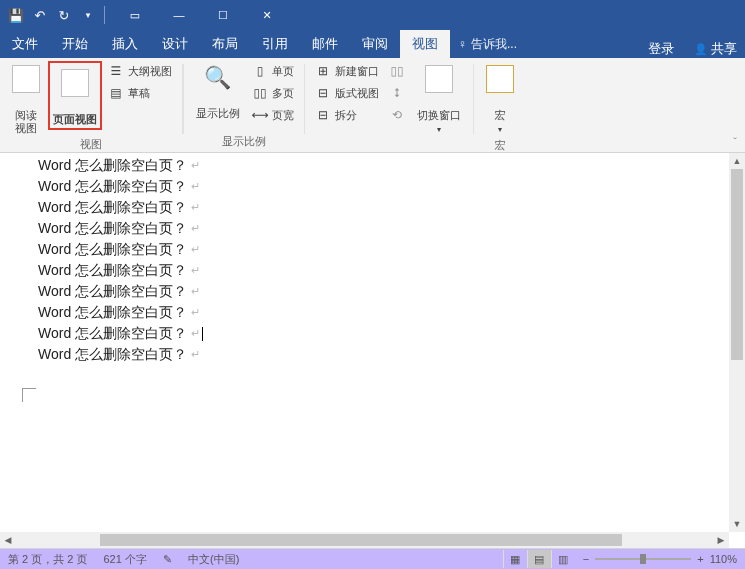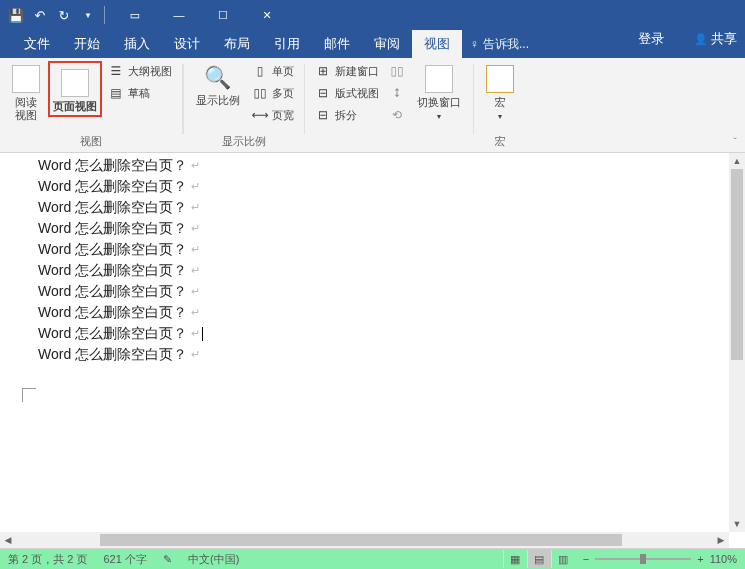--- a/index.html
+++ b/index.html
@@ -6,38 +6,38 @@
 body { width: 745px; height: 569px; background: #fff; overflow: hidden; position: relative; }
 
 .titlebar { height: 30px; background: #2b579a; display: flex; align-items: center; color: #fff; font-size: 12px; }
 .qat { display: flex; align-items: center; gap: 4px; padding: 0 6px; }
 .qat .ico { width: 20px; height: 20px; display: flex; align-items: center; justify-content: center; font-size: 13px; opacity: .95; }
 .qat .sep { width: 1px; height: 18px; background: rgba(255,255,255,.4); margin: 0 2px; }
 .title { flex: 1; text-align: center; }
 .winbtns { display: flex; }
 .winbtns .b { width: 44px; height: 30px; display: flex; align-items: center; justify-content: center; font-size: 11px; }
 
-.tabs { height: 28px; background: #2b579a; display: flex; align-items: stretch; color: #fff; font-size: 13px; padding-left: 12px; }
+.tabs { height: 28px; background: #2b579a; display: flex; align-items: stretch; color: #fff; font-size: 13px; }
 .tab { padding: 0 12px; display: flex; align-items: center; cursor: pointer; }
 .tab.active { background: #f3f3f3; color: #2b579a; }
 .tellme { display: flex; align-items: center; gap: 4px; padding: 0 8px; font-size: 12px; opacity: .9; }
 .tabs .spacer { flex: 1; }
-.tabs .right { display: flex; align-items: flex-start; gap: 10px; }
+.tabs .right { display: flex; align-items: flex-end; gap: 0; }
 .share { display: flex; align-items: center; gap: 3px; padding: 0 8px; }
 
 .ribbon { height: 95px; background: #f3f3f3; border-bottom: 1px solid #d4d4d4; display: flex; align-items: stretch; }
 .group { display: flex; flex-direction: column; justify-content: space-between; padding: 3px 6px 0; position: relative; }
 .group-body { flex: 1; display: flex; align-items: flex-start; gap: 2px; }
 .group-label { font-size: 11px; color: #666; text-align: center; padding: 2px 0 3px; position: relative; }
 .gsep { width: 1px; background: #e1e1e1; margin: 6px 0 18px; }
 
 .bigbtn { width: 40px; display: flex; flex-direction: column; align-items: center; padding-top: 4px; cursor: pointer; }
 .bigbtn.wider { width: 56px; }
 .bigbtn .bicon { width: 28px; height: 28px; background: #fff; border: 1px solid #bfbfbf; position: relative; }
-.bigbtn .bl { font-size: 11px; color: #444; text-align: center; line-height: 13px; margin-top: 3px; }
+.bigbtn .bl { font-size: 11px; color: #444; text-align: center; line-height: 13px; margin-top: 16px; }
 .highlight { border: 2px solid #e03b2f; padding: 2px; font-weight: bold; }
 
 .col { display: flex; flex-direction: column; gap: 2px; }
 .smallbtn { display: flex; align-items: center; gap: 4px; font-size: 11px; color: #444; padding: 2px 4px; cursor: pointer; white-space: nowrap; }
 .smallbtn .si { width: 16px; height: 16px; display: flex; align-items: center; justify-content: center; font-size: 12px; }
 .chk { width: 13px; height: 13px; border: 1px solid #888; background: #fff; display: inline-block; }
 
 .doc { position: absolute; top: 153px; left: 0; right: 16px; bottom: 37px; background: #fff; overflow: hidden; }
 .page { padding: 2px 0 0 38px; font-size: 14px; color: #222; line-height: 21px; text-align: center; }
 .line { display: flex; align-items: center; }
@@ -48,21 +48,21 @@
 .vscroll { position: absolute; top: 153px; right: 0; bottom: 37px; width: 16px; background: #f0f0f0; }
 .vscroll .arr { height: 16px; display: flex; align-items: center; justify-content: center; font-size: 9px; color: #666; }
 .vscroll .track { position: absolute; top: 16px; bottom: 16px; left: 0; right: 0; }
 .vscroll .thumb { position: absolute; top: 0; left: 2px; right: 2px; height: 55%; background: #c7c7c7; }
 
 .hscroll { position: absolute; left: 0; right: 16px; bottom: 21px; height: 16px; background: #f0f0f0; display: flex; }
 .hscroll .arr { width: 16px; display: flex; align-items: center; justify-content: center; font-size: 9px; color: #666; }
 .hscroll .track { flex: 1; position: relative; }
 .hscroll .thumb { position: absolute; left: 12%; width: 75%; top: 2px; bottom: 2px; background: #c7c7c7; }
 
-.status { position: absolute; left: 0; right: 0; bottom: 0; height: 21px; background: #86efac; border-top: 1px solid #d4d4d4; display: flex; align-items: center; font-size: 11px; color: #555; }
+.status { position: absolute; left: 0; right: 0; bottom: 0; height: 21px; background: #c4b5fd; border-top: 1px solid #d4d4d4; display: flex; align-items: center; font-size: 11px; color: #555; }
 .status .seg { padding: 0 8px; display: flex; align-items: center; gap: 4px; }
 .status .spacer { flex: 1; }
 .viewbtn { width: 24px; height: 18px; display: flex; align-items: center; justify-content: center; border-left: 1px solid #ddd; }
 .viewbtn.active { background: #c8c8c8; }
 .zoom { display: flex; align-items: center; gap: 6px; padding: 0 8px; }
 .zoom .slider { width: 96px; height: 2px; background: #aaa; position: relative; }
 .zoom .slider .h { position: absolute; left: 50%; top: -4px; width: 6px; height: 10px; background: #888; transform: translateX(-50%); }
 </style>
 </head>
 <body>

